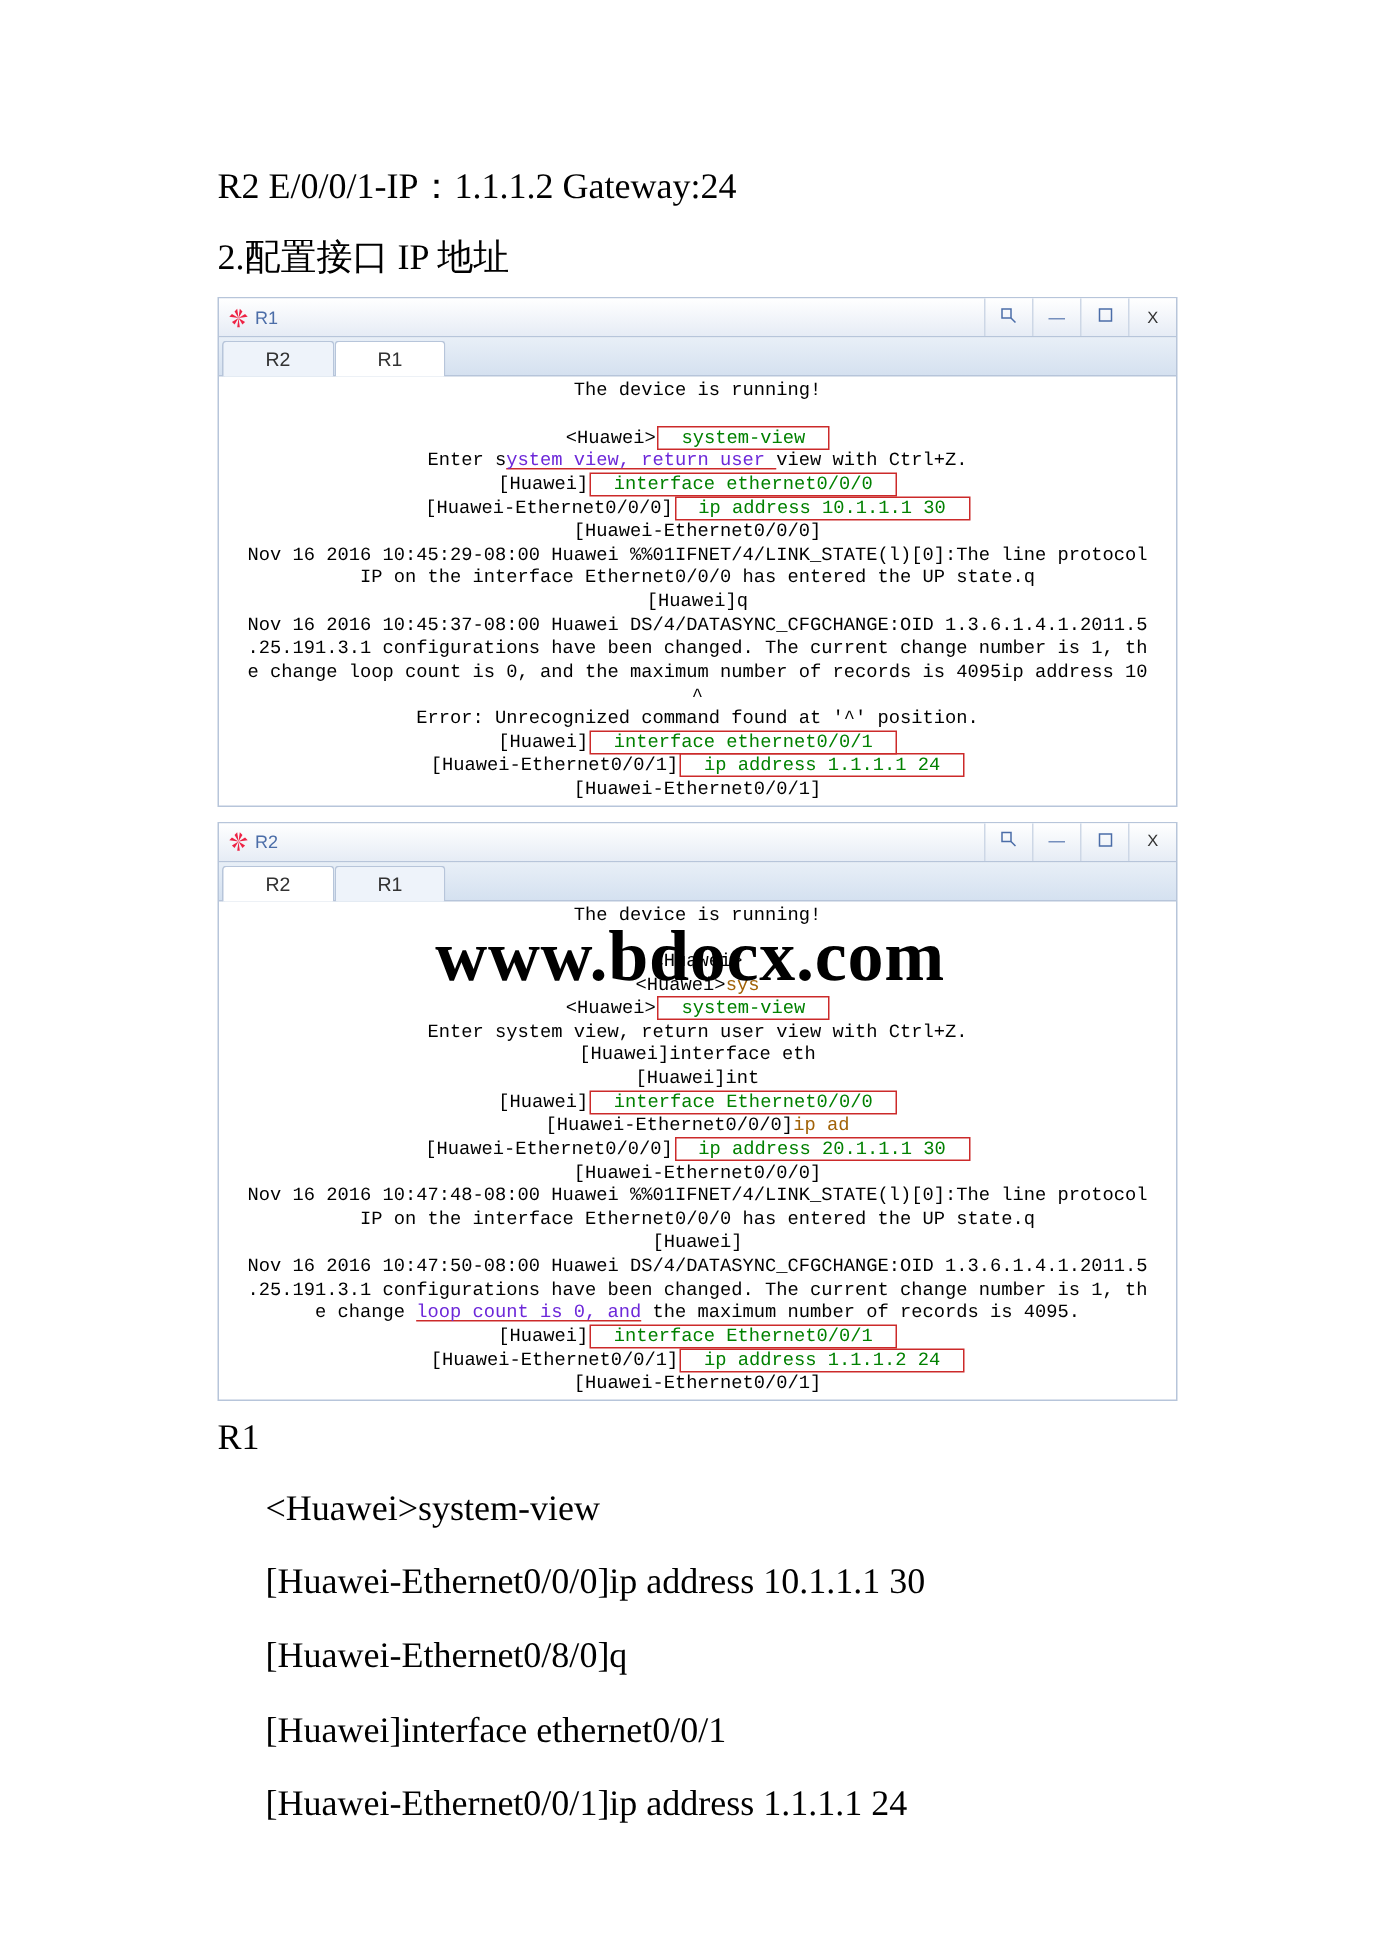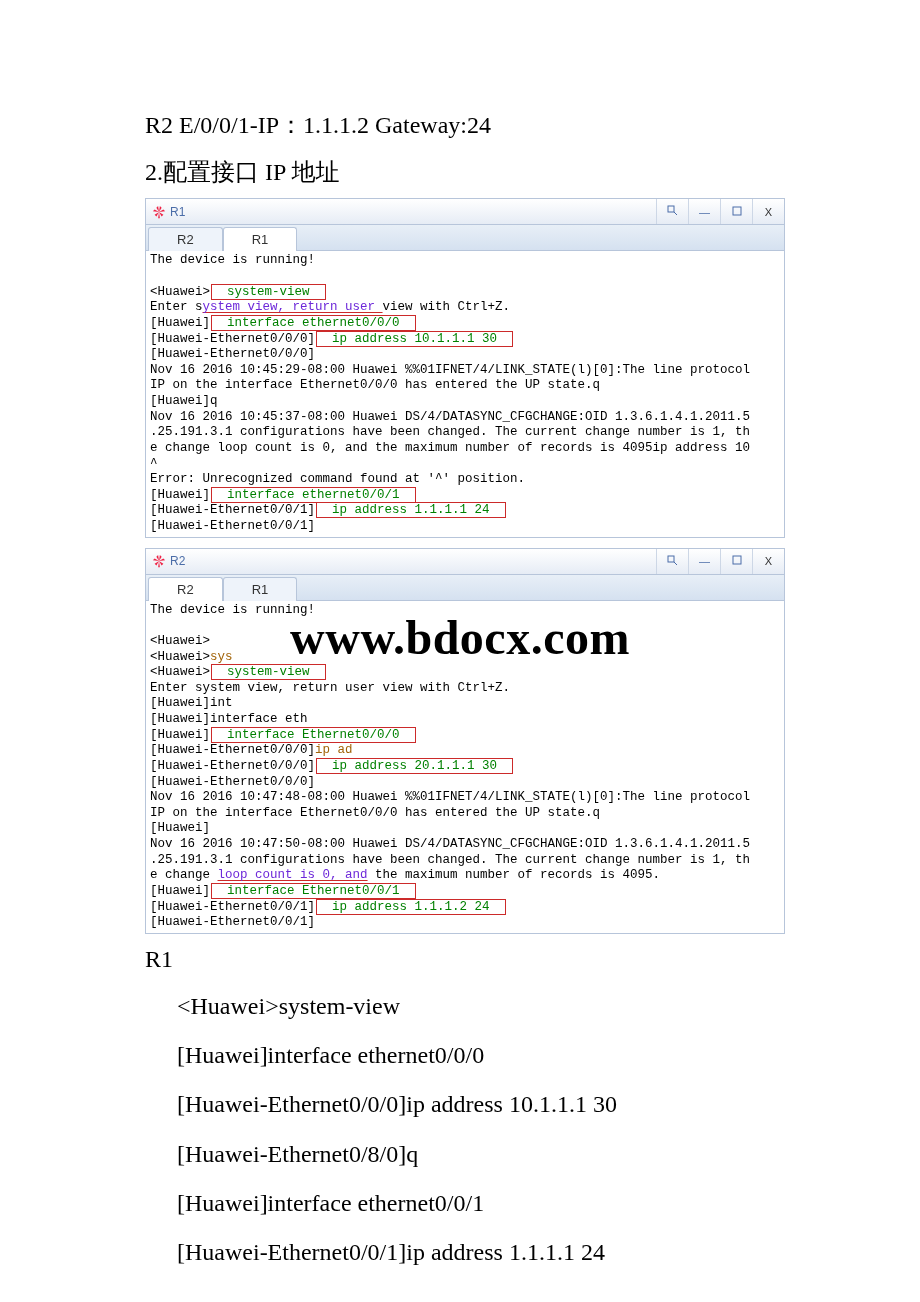--- a/index.html
+++ b/index.html
@@ -93,20 +93,21 @@
     font-family: "Courier New", Courier, monospace;
     font-size: 12.5px;
     line-height: 1.25;
     padding: 2px 4px 2px 4px;
     color: #000;
     white-space: nowrap;
     overflow: hidden;
   }
   .term-body .row {
     display: block;
+    text-align: center;
   }
   .hl {
     color: #008000;
     border: 1px solid #cc2a2a;
     padding: 0 15px;
     margin-left: 1px;
   }
   .hl-noborder { color: #a16207; }
   .underline-green {
     color: #6d28d9;
@@ -244,40 +245,39 @@
     <div class="tab active">R2</div>
     <div class="tab">R1</div>
   </div>
   <div class="term-body" id="term2">
       <span class="row"><span>The device is running!</span></span>
       <span class="row">&nbsp;</span>
       <span class="row"><span>&lt;Huawei&gt;</span></span>
       <span class="row"><span>&lt;Huawei&gt;</span><span class="hl-noborder">sys</span></span>
       <span class="row"><span>&lt;Huawei&gt;</span><span class="hl">system-view</span></span>
       <span class="row"><span>Enter system view, return user view with Ctrl+Z.</span></span>
+      <span class="row"><span>[Huawei]interface eth</span></span>
       <span class="row"><span>[Huawei]int</span></span>
-      <span class="row"><span>[Huawei]interface eth</span></span>
       <span class="row"><span>[Huawei]</span><span class="hl">interface Ethernet0/0/0</span></span>
       <span class="row"><span>[Huawei-Ethernet0/0/0]</span><span class="hl-noborder">ip ad</span></span>
       <span class="row"><span>[Huawei-Ethernet0/0/0]</span><span class="hl">ip address 20.1.1.1 30</span></span>
       <span class="row"><span>[Huawei-Ethernet0/0/0]</span></span>
       <span class="row"><span>Nov 16 2016 10:47:48-08:00 Huawei %%01IFNET/4/LINK_STATE(l)[0]:The line protocol</span></span>
       <span class="row"><span> IP on the interface Ethernet0/0/0 has entered the UP state.q</span></span>
       <span class="row"><span>[Huawei]</span></span>
       <span class="row"><span>Nov 16 2016 10:47:50-08:00 Huawei DS/4/DATASYNC_CFGCHANGE:OID 1.3.6.1.4.1.2011.5</span></span>
       <span class="row"><span>.25.191.3.1 configurations have been changed. The current change number is 1, th</span></span>
       <span class="row"><span>e change </span><span class="underline-green">loop count is 0, and</span><span> the maximum number of records is 4095.</span></span>
       <span class="row"><span>[Huawei]</span><span class="hl">interface Ethernet0/0/1</span></span>
       <span class="row"><span>[Huawei-Ethernet0/0/1]</span><span class="hl">ip address 1.1.1.2 24</span></span>
       <span class="row"><span>[Huawei-Ethernet0/0/1]</span></span>
     </div>
 </div>
 
 <p class="doc-line" style="margin-top:8px">R1</p>
 
 <div class="cmd-block">
   <p class="doc-line">&lt;Huawei&gt;system-view</p>
-  <p class="doc-line">[Huawei]interface ethernet0/0/0</p>
   <p class="doc-line">[Huawei-Ethernet0/0/0]ip address 10.1.1.1 30</p>
   <p class="doc-line">[Huawei-Ethernet0/8/0]q</p>
   <p class="doc-line">[Huawei]interface ethernet0/0/1</p>
   <p class="doc-line">[Huawei-Ethernet0/0/1]ip address 1.1.1.1 24</p>
 </div>
 
 </body></html>

